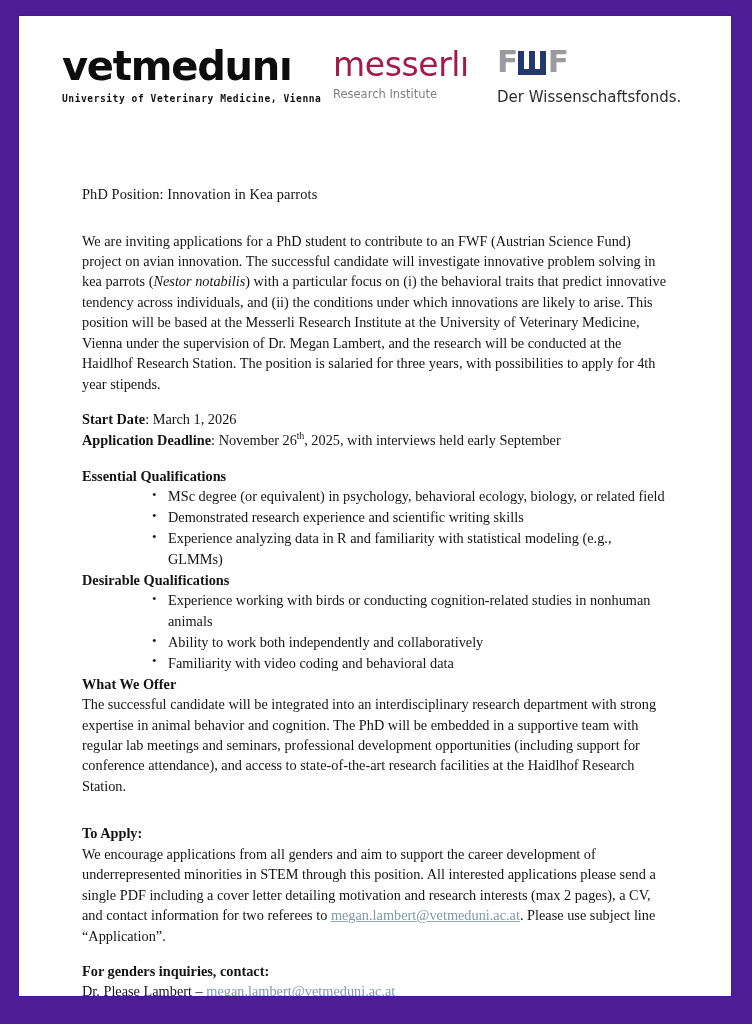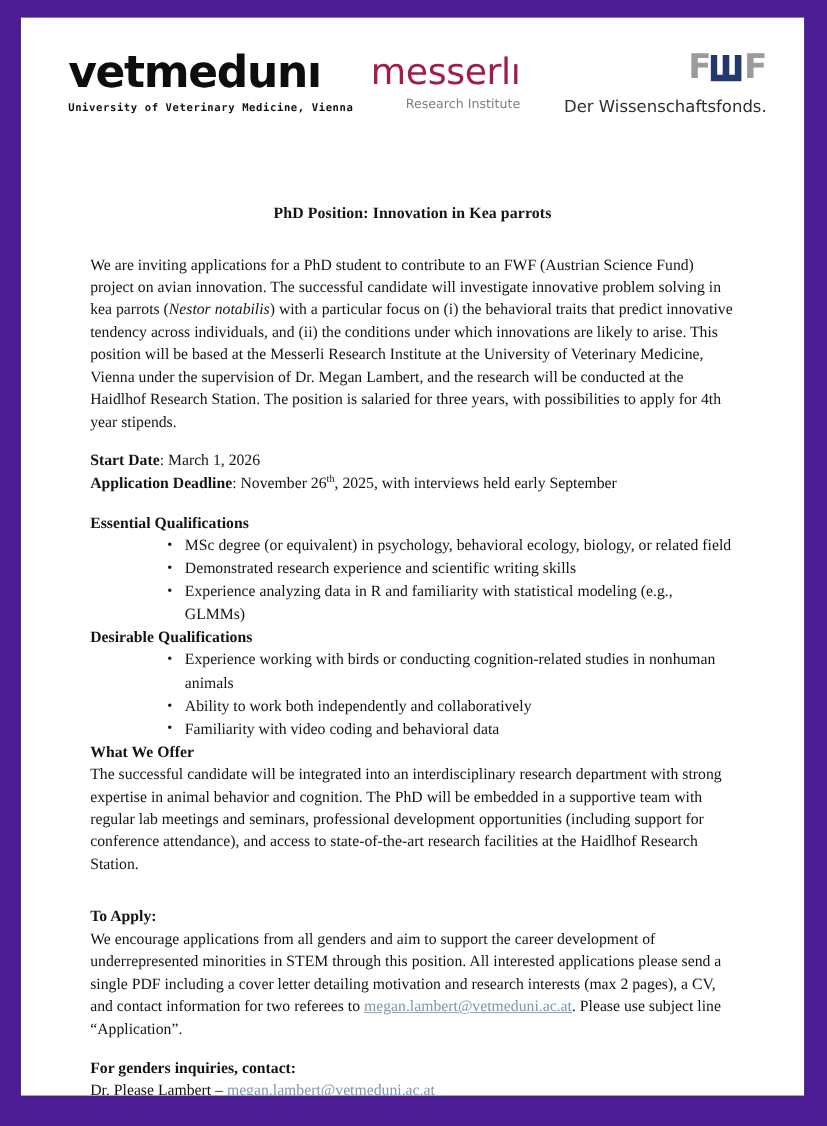--- a/index.html
+++ b/index.html
@@ -69,24 +69,24 @@
     font-weight: 700;
     letter-spacing: 0.55px;
     color: #111111;
     margin-top: 7px;
     white-space: nowrap;
   }
 
   
   .logo-messerli {
     position: absolute;
-    left: 304px;
+    left: 314px;
     top: 14px;
     width: 150px;
-    text-align: right;
+    text-align: left;
   }
   .logo-messerli-word {
     font-family: "DejaVu Sans", sans-serif;
     font-size: 33px;
     font-weight: 400;
     letter-spacing: -0.4px;
     line-height: 1;
     white-space: nowrap;
   }
   .logo-messerli-sub {
@@ -97,21 +97,21 @@
     margin-top: 6px;
     white-space: nowrap;
   }
 
   
   .logo-fwf {
     position: absolute;
     left: 478px;
     top: 12px;
     width: 200px;
-    text-align: right;
+    text-align: left;
   }
   .logo-fwf-mark {
     font-family: "DejaVu Sans", sans-serif;
     font-size: 31px;
     font-weight: 700;
     letter-spacing: -0.5px;
     line-height: 1;
     white-space: nowrap;
   }
   .logo-fwf-mark .f { color: #9a9a9f; }
@@ -134,23 +134,22 @@
     left: 63px;
     top: 168px;
     width: 586px;
     font-size: 14.3px;
     line-height: 1.43;
     color: #141414;
     text-align: left;
   }
 
   .doc-title {
-    font-weight: 700;
+    font-weight: 400;
     font-size: 14.4px;
-    text-align: center;
     margin: 0 0 26px 0;
     letter-spacing: 0.1px;
   }
 
   p.para {
     margin: 0 0 15px 0;
     text-align: left;
   }
   p.tight { margin: 0; }
 

